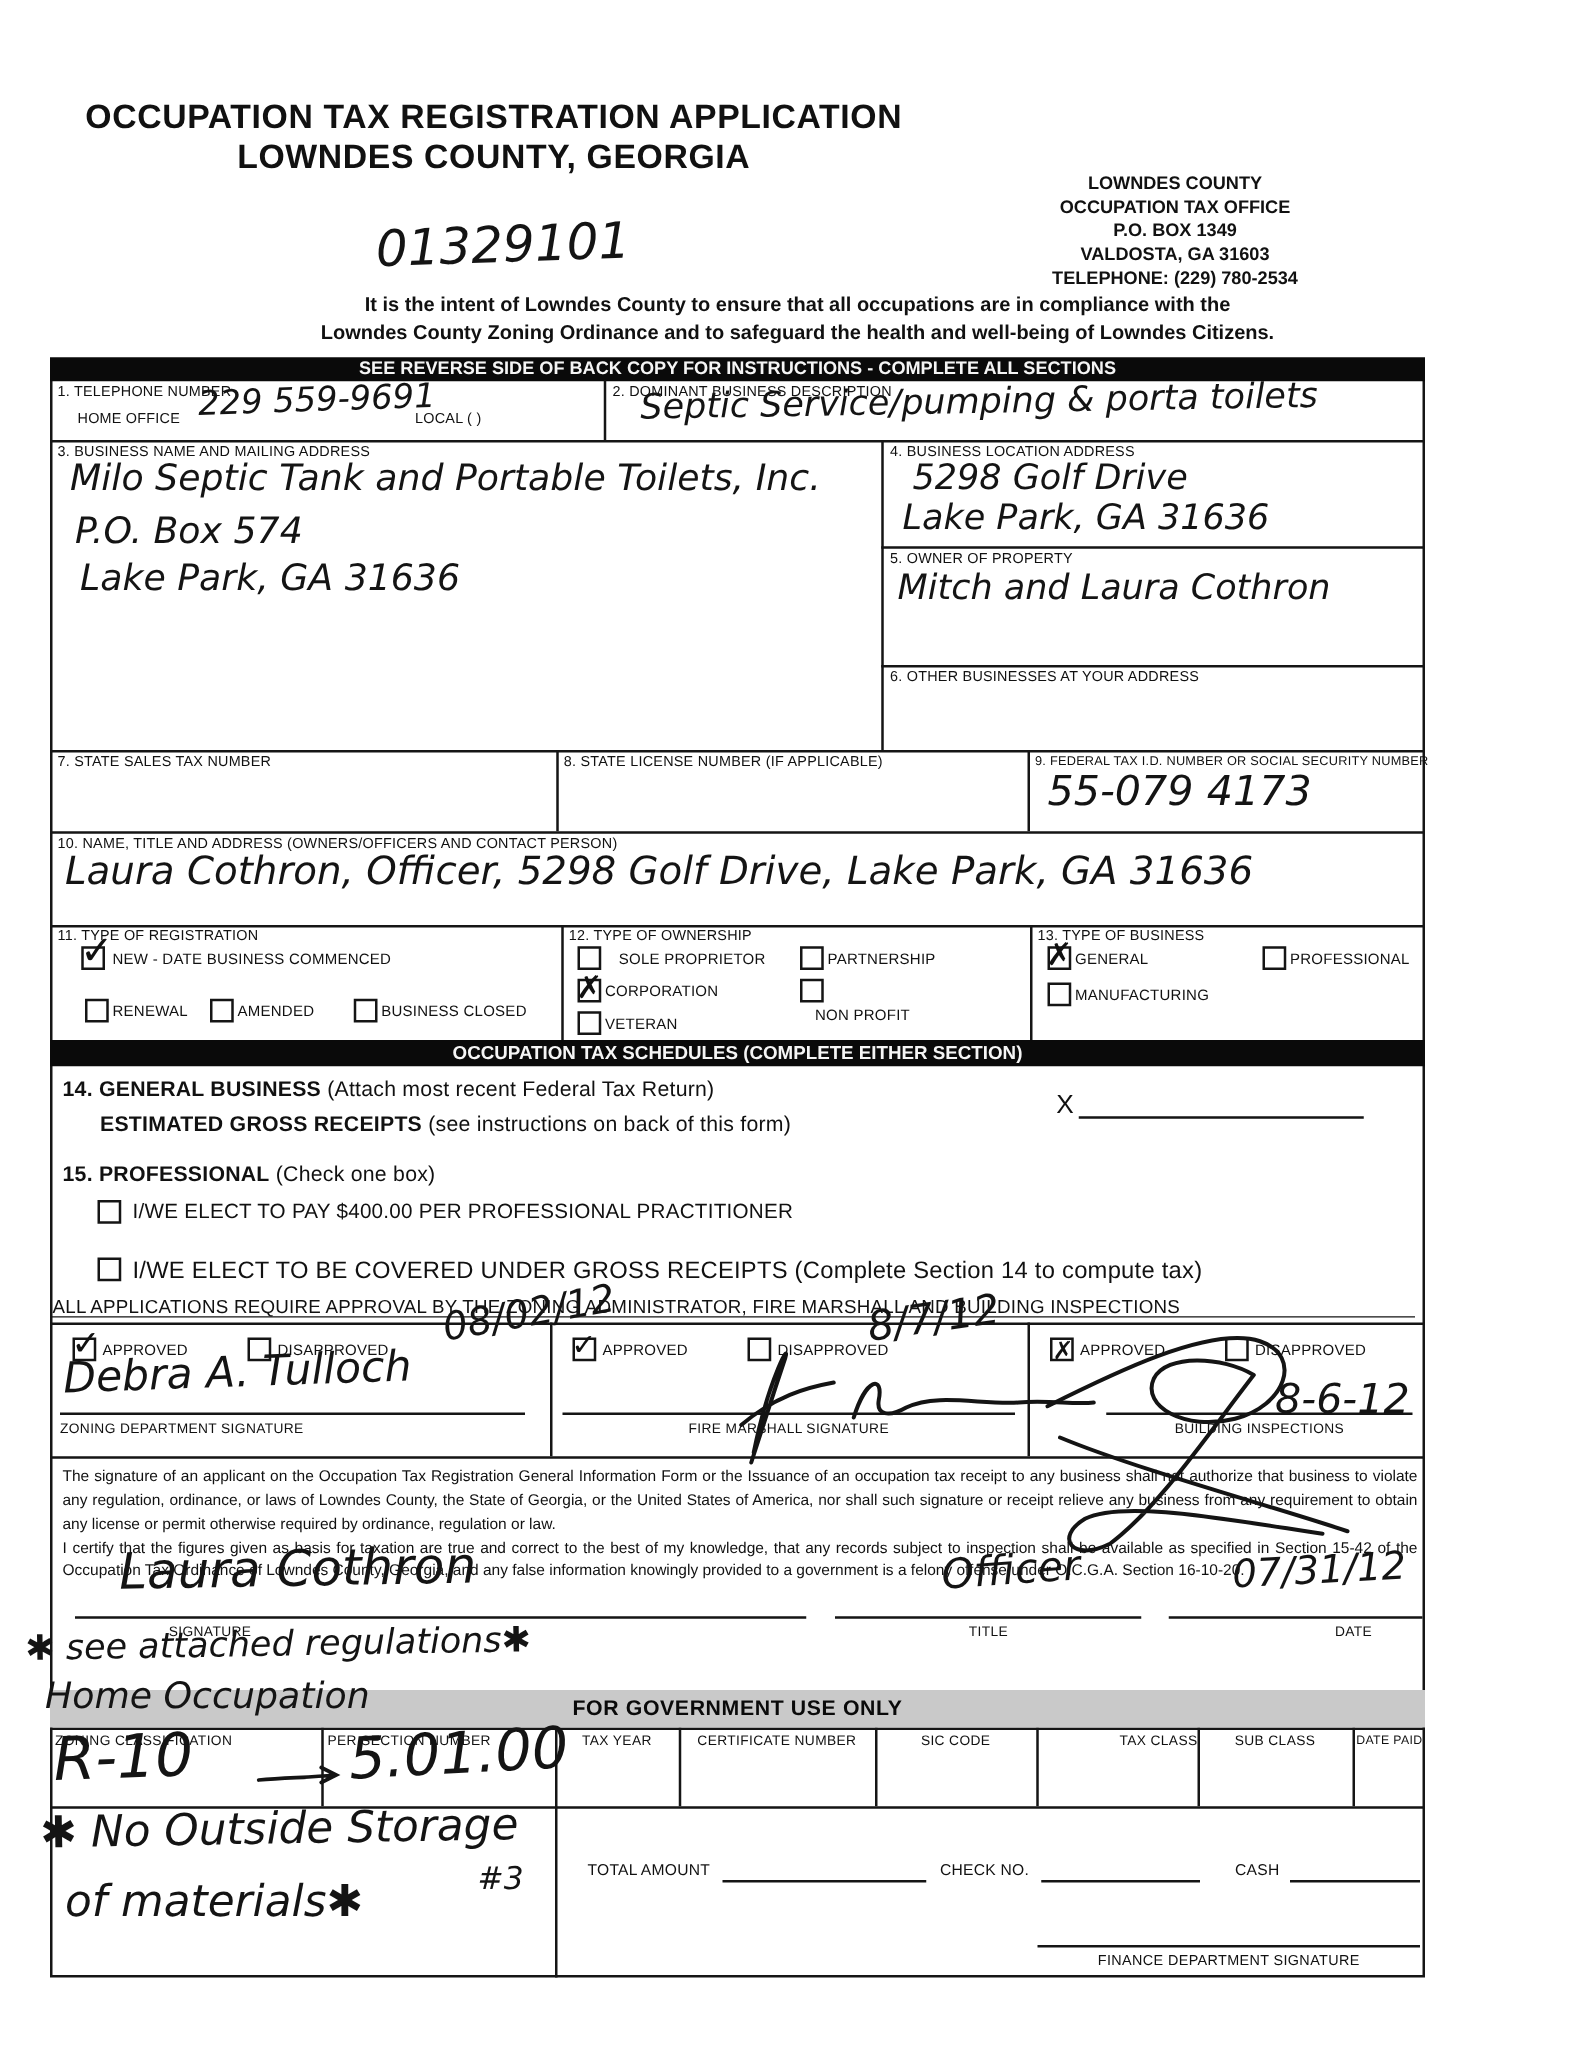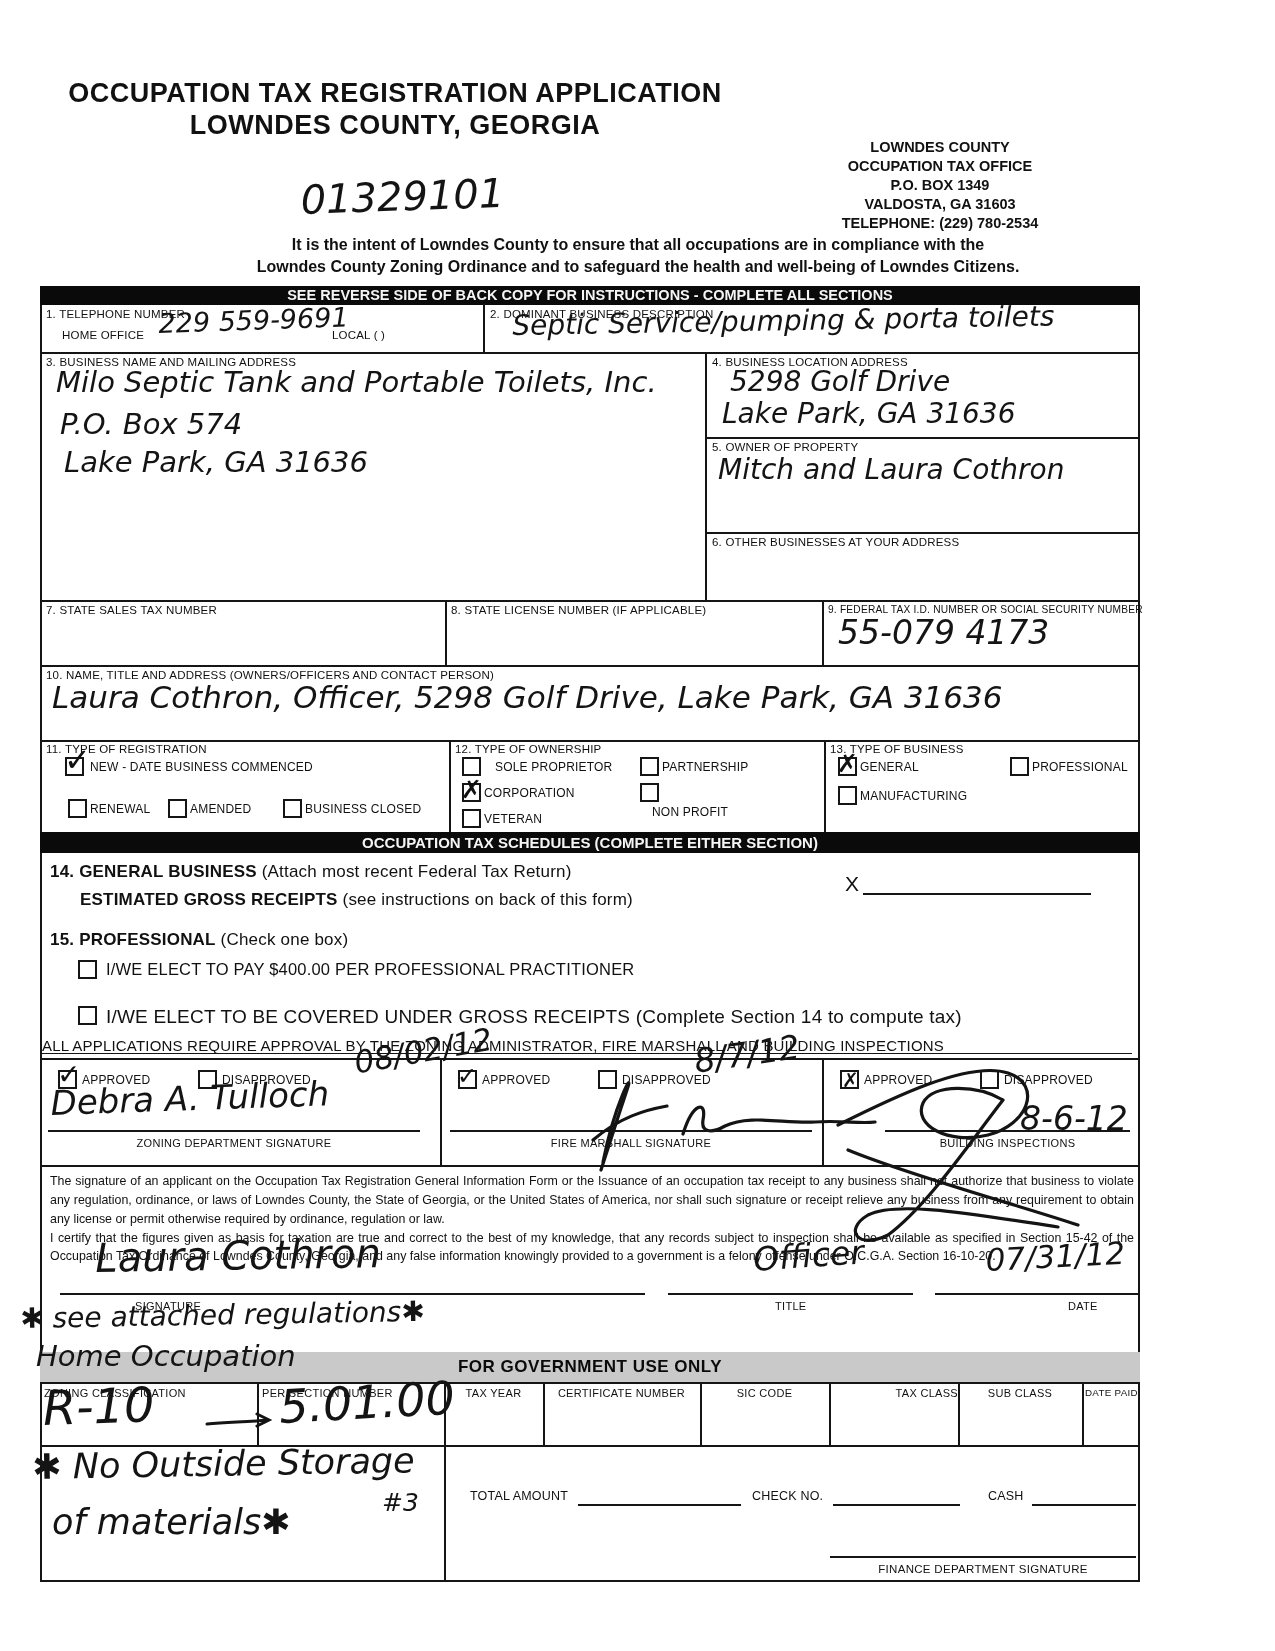--- a/index.html
+++ b/index.html
@@ -164,21 +164,21 @@
 
   <div class="abs cb" style="left:58px;top:1070px;">
       <span class="mk" style="font-size:28px;top:-14px;">✓</span>
     </div>
   <div class="abs opt" style="left:82px;top:1073px;">APPROVED</div>
   <div class="abs cb" style="left:198px;top:1070px;"></div>
   <div class="abs opt" style="left:222px;top:1073px;">DISAPPROVED</div>
   <div class="abs hw" style="left:352px;top:1048px;font-size:31px;transform:rotate(-10deg);z-index:3;">08/02/12</div>
   <div class="abs hw" style="left:50px;top:1086px;font-size:34px;transform:rotate(-2deg);z-index:3;">Debra A. Tulloch</div>
   <div class="abs fill" style="left:48px;top:1130px;width:372px;"></div>
-  <div class="abs tinylbl" style="left:48px;top:1137px;width:372px;text-align:center;">ZONING DEPARTMENT SIGNATURE</div>
+  <div class="abs tinylbl" style="left:48px;top:1137px;width:372px;">ZONING DEPARTMENT SIGNATURE</div>
 
   <div class="abs cb" style="left:458px;top:1070px;">
       <span class="mk" style="font-size:24px;top:-10px;">✓</span>
     </div>
   <div class="abs opt" style="left:482px;top:1073px;">APPROVED</div>
   <div class="abs cb" style="left:598px;top:1070px;"></div>
   <div class="abs opt" style="left:622px;top:1073px;">DISAPPROVED</div>
   <div class="abs hw" style="left:692px;top:1045px;font-size:33px;transform:rotate(-8deg);z-index:3;">8/7/12</div>
   <svg class="abs sig" style="left:575px;top:1062px;z-index:3;" width="340" height="110" viewBox="0 0 340 110">
     <path d="M28,100 C40,40 60,5 52,28 C42,58 30,95 26,108 M18,78 C45,55 70,48 92,44 M108,72 C118,40 132,38 128,58 C126,70 136,72 150,64 C175,52 210,62 240,60 C265,58 285,62 300,60" fill="none" stroke="#141414" stroke-width="3.2" stroke-linecap="round"></path>

